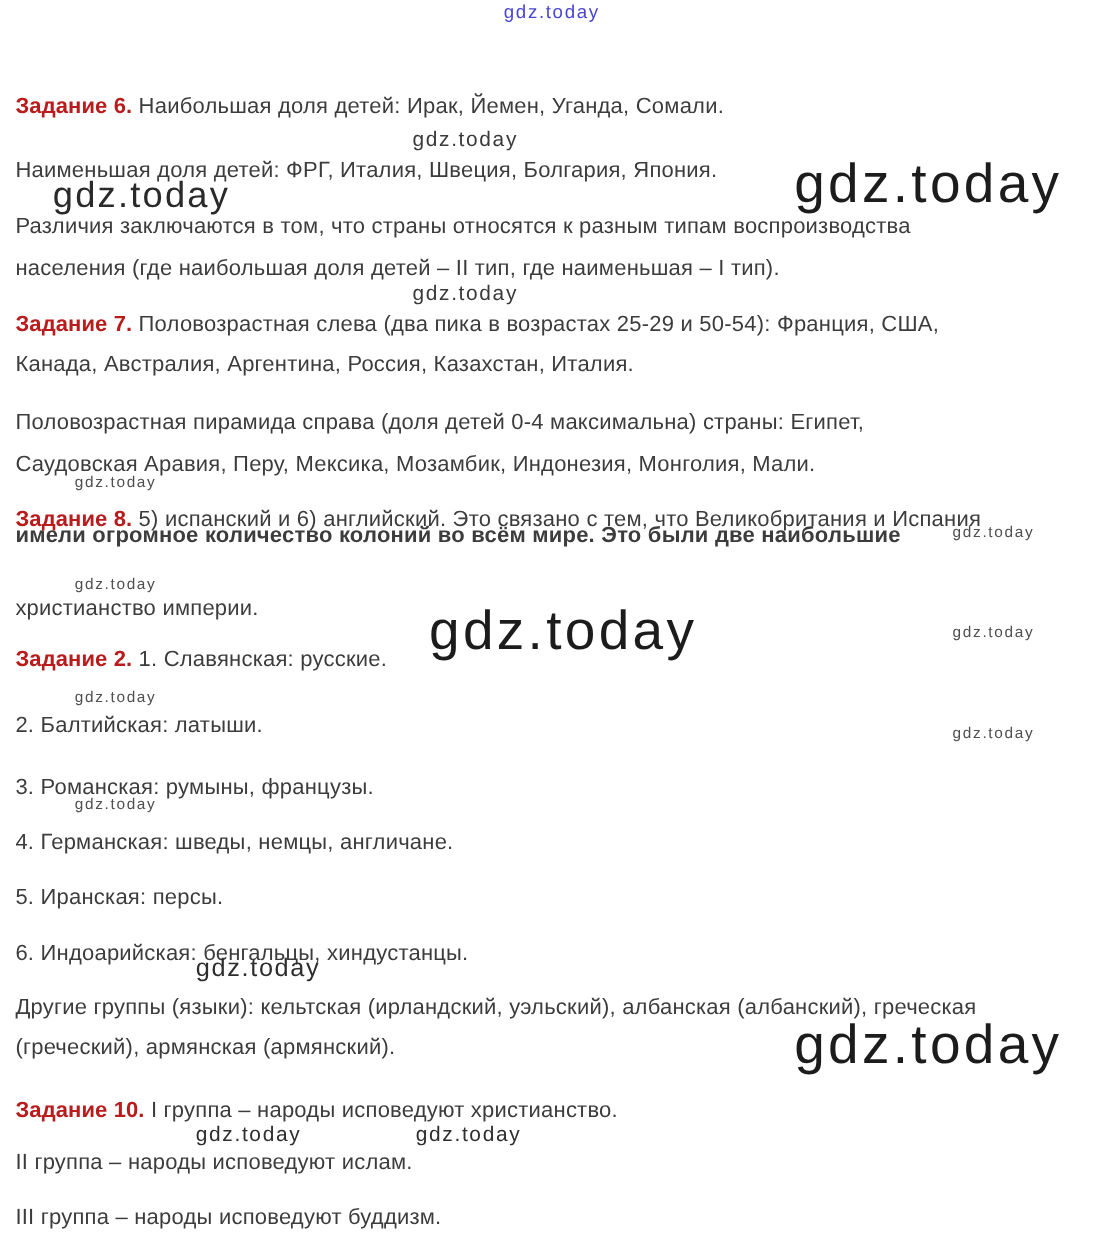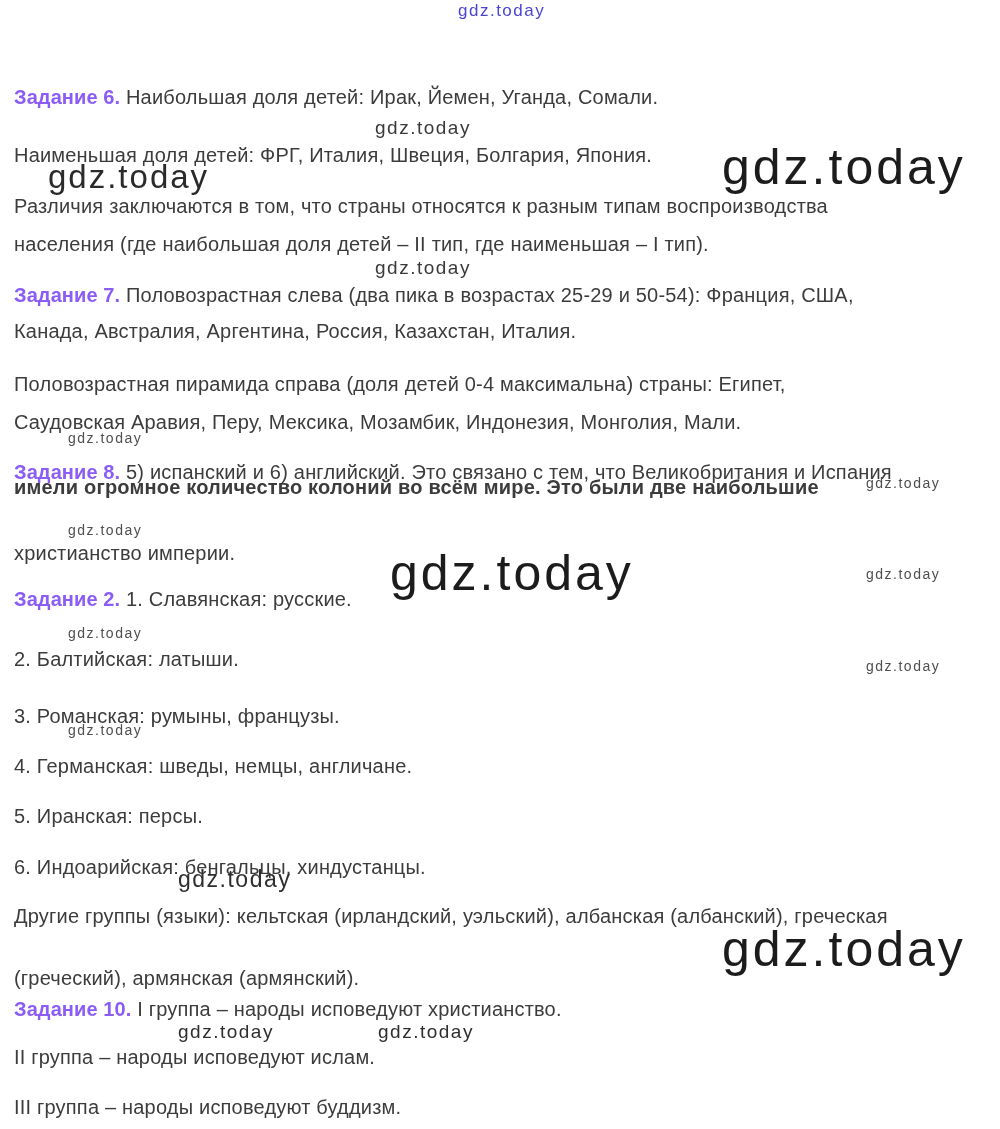--- a/index.html
+++ b/index.html
@@ -18,21 +18,21 @@
   .text-line {
     position: absolute;
     left: 14px;
     font-size: 20px;
     line-height: 26px;
     color: #3c3c3c;
     white-space: nowrap;
     letter-spacing: 0.2px;
   }
   .text-line b {
-    color: #8b5cf6;
+    color: #b91c1c;
     letter-spacing: 0.1px;
   }
   .wm {
     position: absolute;
     font-family: "Liberation Sans", sans-serif;
     font-weight: 300;
     line-height: 1;
     white-space: nowrap;
   }
   .wm.link {
@@ -55,21 +55,21 @@
       <div class="text-line" style="top: 459px;"><b>Задание 8.</b><span> 5) испанский и 6) английский. Это связано с тем, что Великобритания и Испания</span></div>
       <div class="text-line" style="top: 474px; font-weight: bold;"><span>имели огромное количество колоний во всём мире. Это были две наибольшие</span></div>
       <div class="text-line" style="top: 540px;"><span>христианство империи.</span></div>
       <div class="text-line" style="top: 586px;"><b>Задание 2.</b><span> 1. Славянская: русские.</span></div>
       <div class="text-line" style="top: 646px;"><span>2. Балтийская: латыши.</span></div>
       <div class="text-line" style="top: 703px;"><span>3. Романская: румыны, французы.</span></div>
       <div class="text-line" style="top: 753px;"><span>4. Германская: шведы, немцы, англичане.</span></div>
       <div class="text-line" style="top: 803px;"><span>5. Иранская: персы.</span></div>
       <div class="text-line" style="top: 854px;"><span>6. Индоарийская: бенгальцы, хиндустанцы.</span></div>
       <div class="text-line" style="top: 903px;"><span>Другие группы (языки): кельтская (ирландский, уэльский), албанская (албанский), греческая</span></div>
-      <div class="text-line" style="top: 965px;"><span>(греческий), армянская (армянский).</span></div>
+      <div class="text-line" style="top: 939px;"><span>(греческий), армянская (армянский).</span></div>
       <div class="text-line" style="top: 996px;"><b>Задание 10.</b><span> I группа – народы исповедуют христианство.</span></div>
       <div class="text-line" style="top: 1044px;"><span>II группа – народы исповедуют ислам.</span></div>
       <div class="text-line" style="top: 1094px;"><span>III группа – народы исповедуют буддизм.</span></div>
     </div>
   <div id="watermark-layer">
       <span class="wm link" style="left: 458px; top: 2px; font-size: 17px; color: rgb(74, 69, 210); letter-spacing: 1.5px;">gdz.today</span>
       <span class="wm" style="left: 375px; top: 118px; font-size: 19px; color: rgb(58, 58, 58); letter-spacing: 1.5px;">gdz.today</span>
       <span class="wm" style="left: 48px; top: 160px; font-size: 33px; color: rgb(42, 42, 42); letter-spacing: 2px;">gdz.today</span>
       <span class="wm" style="left: 722px; top: 142px; font-size: 50px; color: rgb(28, 28, 28); letter-spacing: 3px;">gdz.today</span>
       <span class="wm" style="left: 375px; top: 258px; font-size: 19px; color: rgb(58, 58, 58); letter-spacing: 1.5px;">gdz.today</span>

